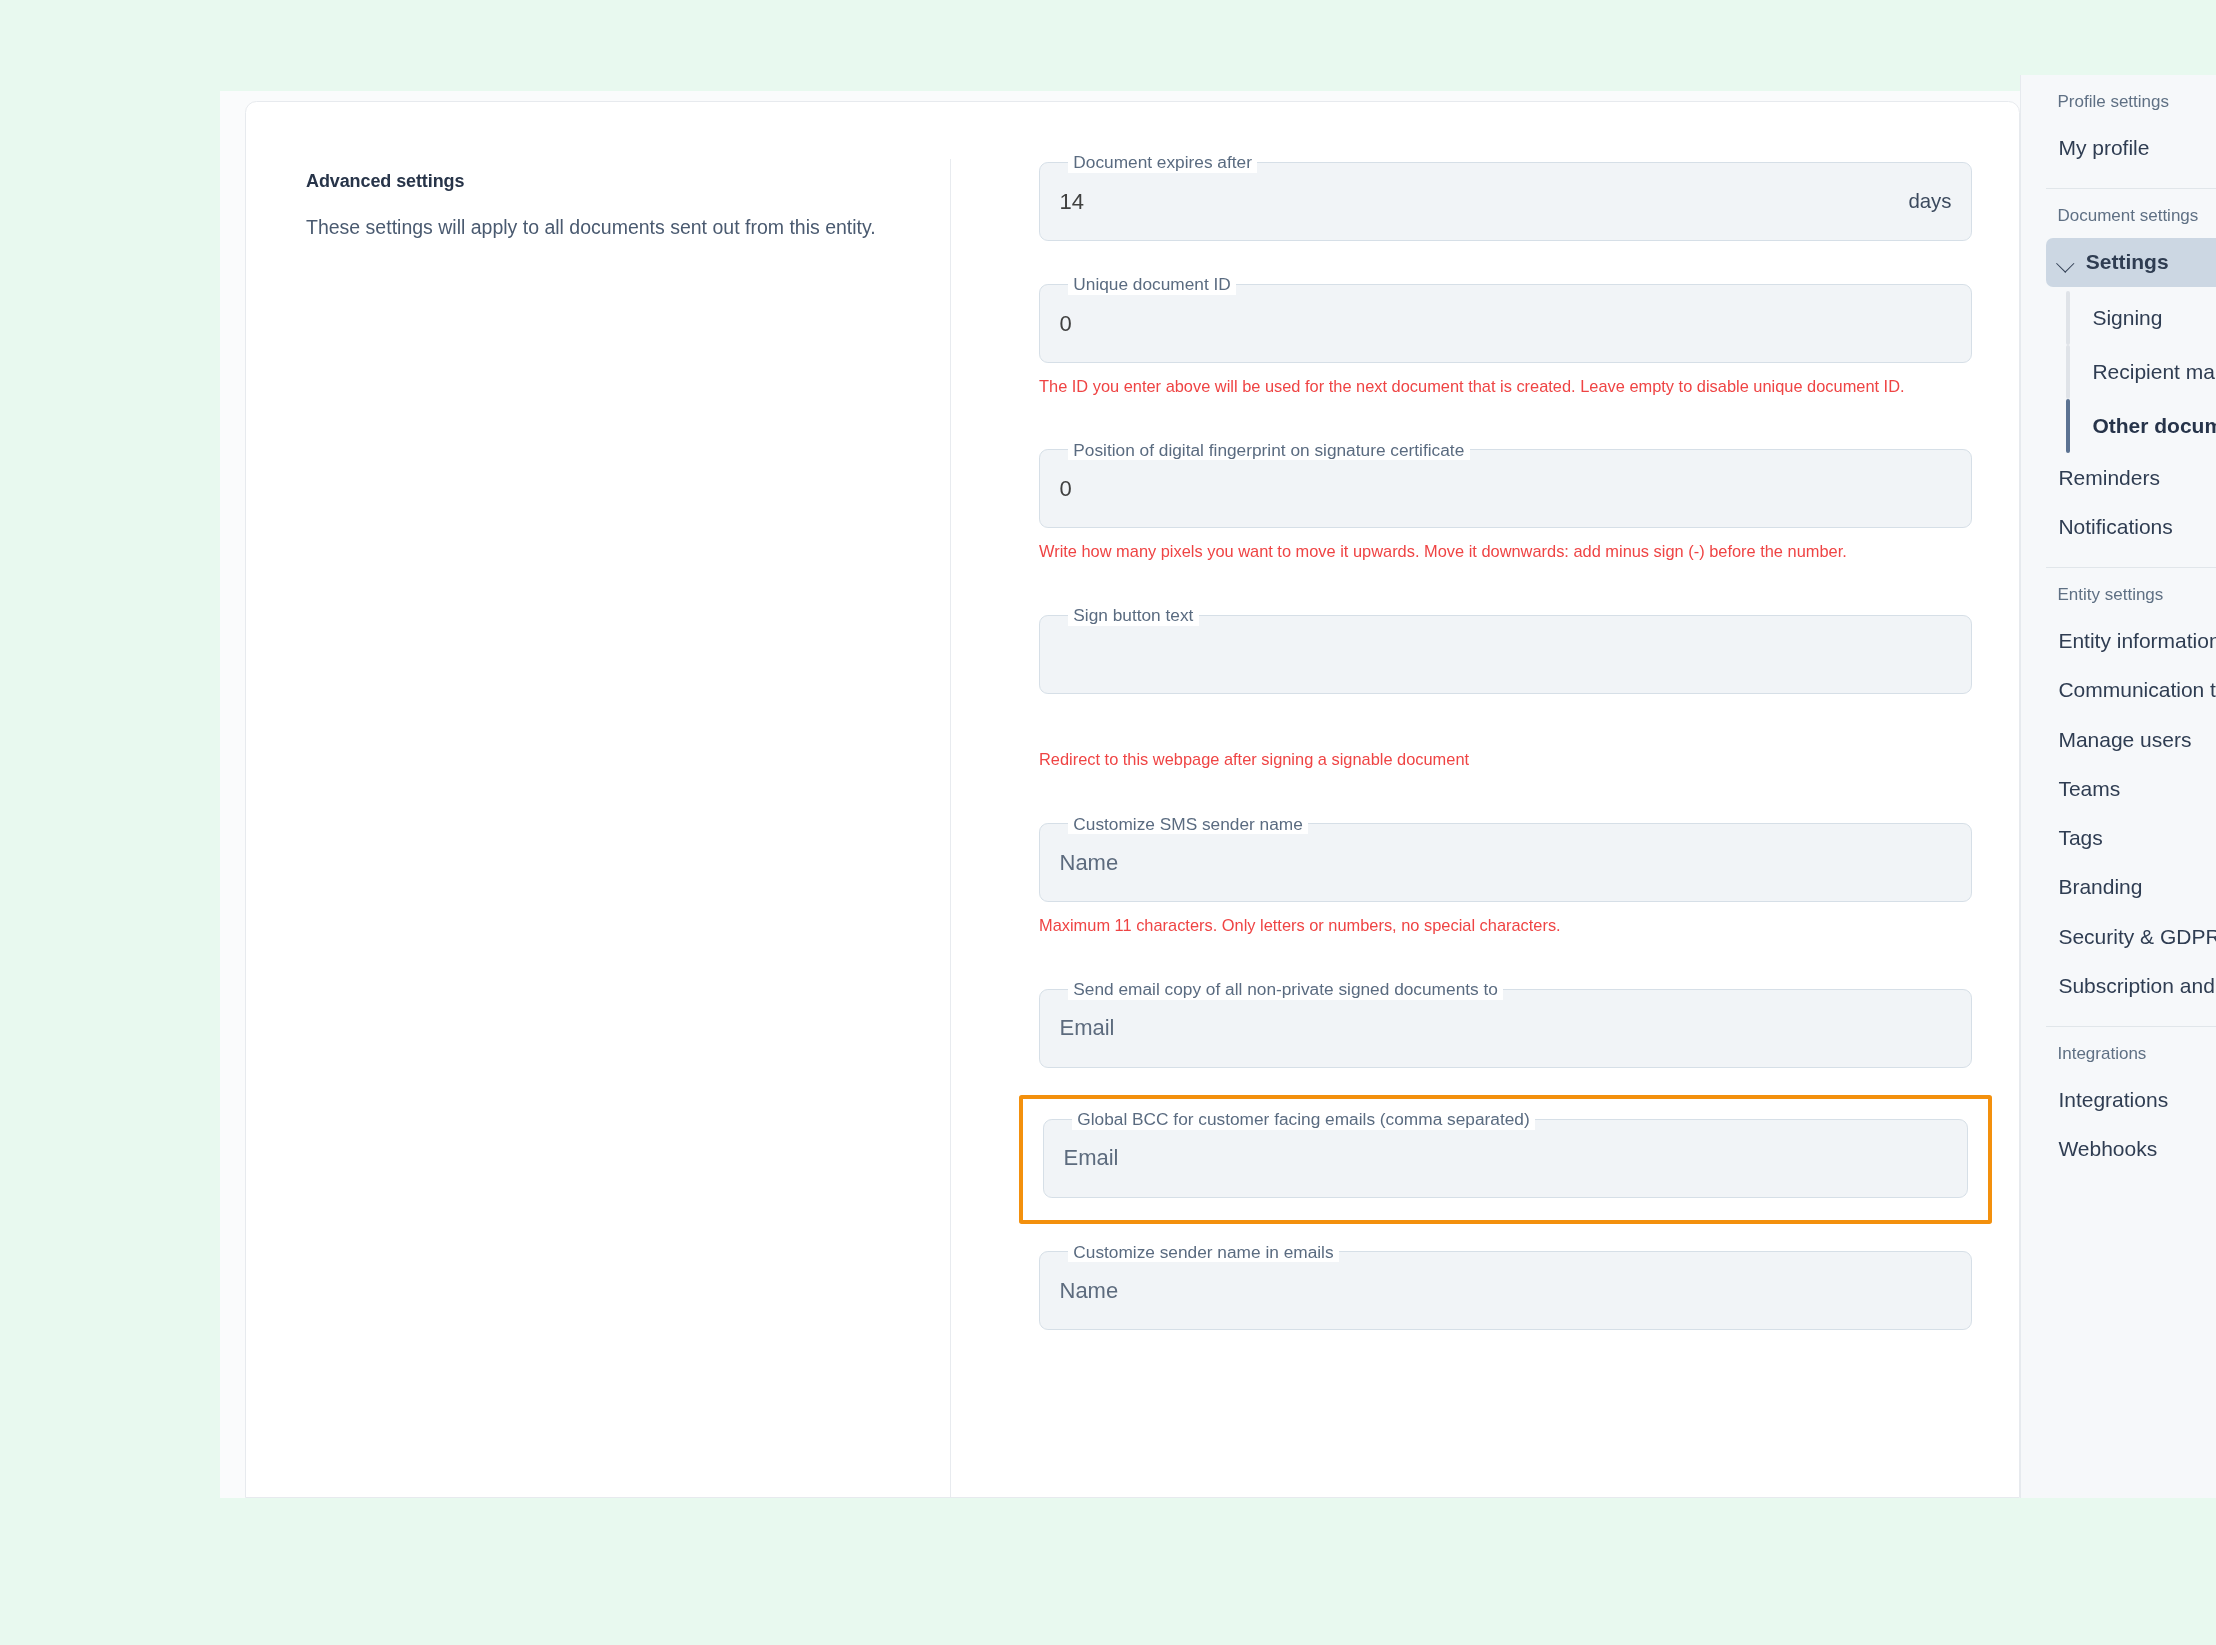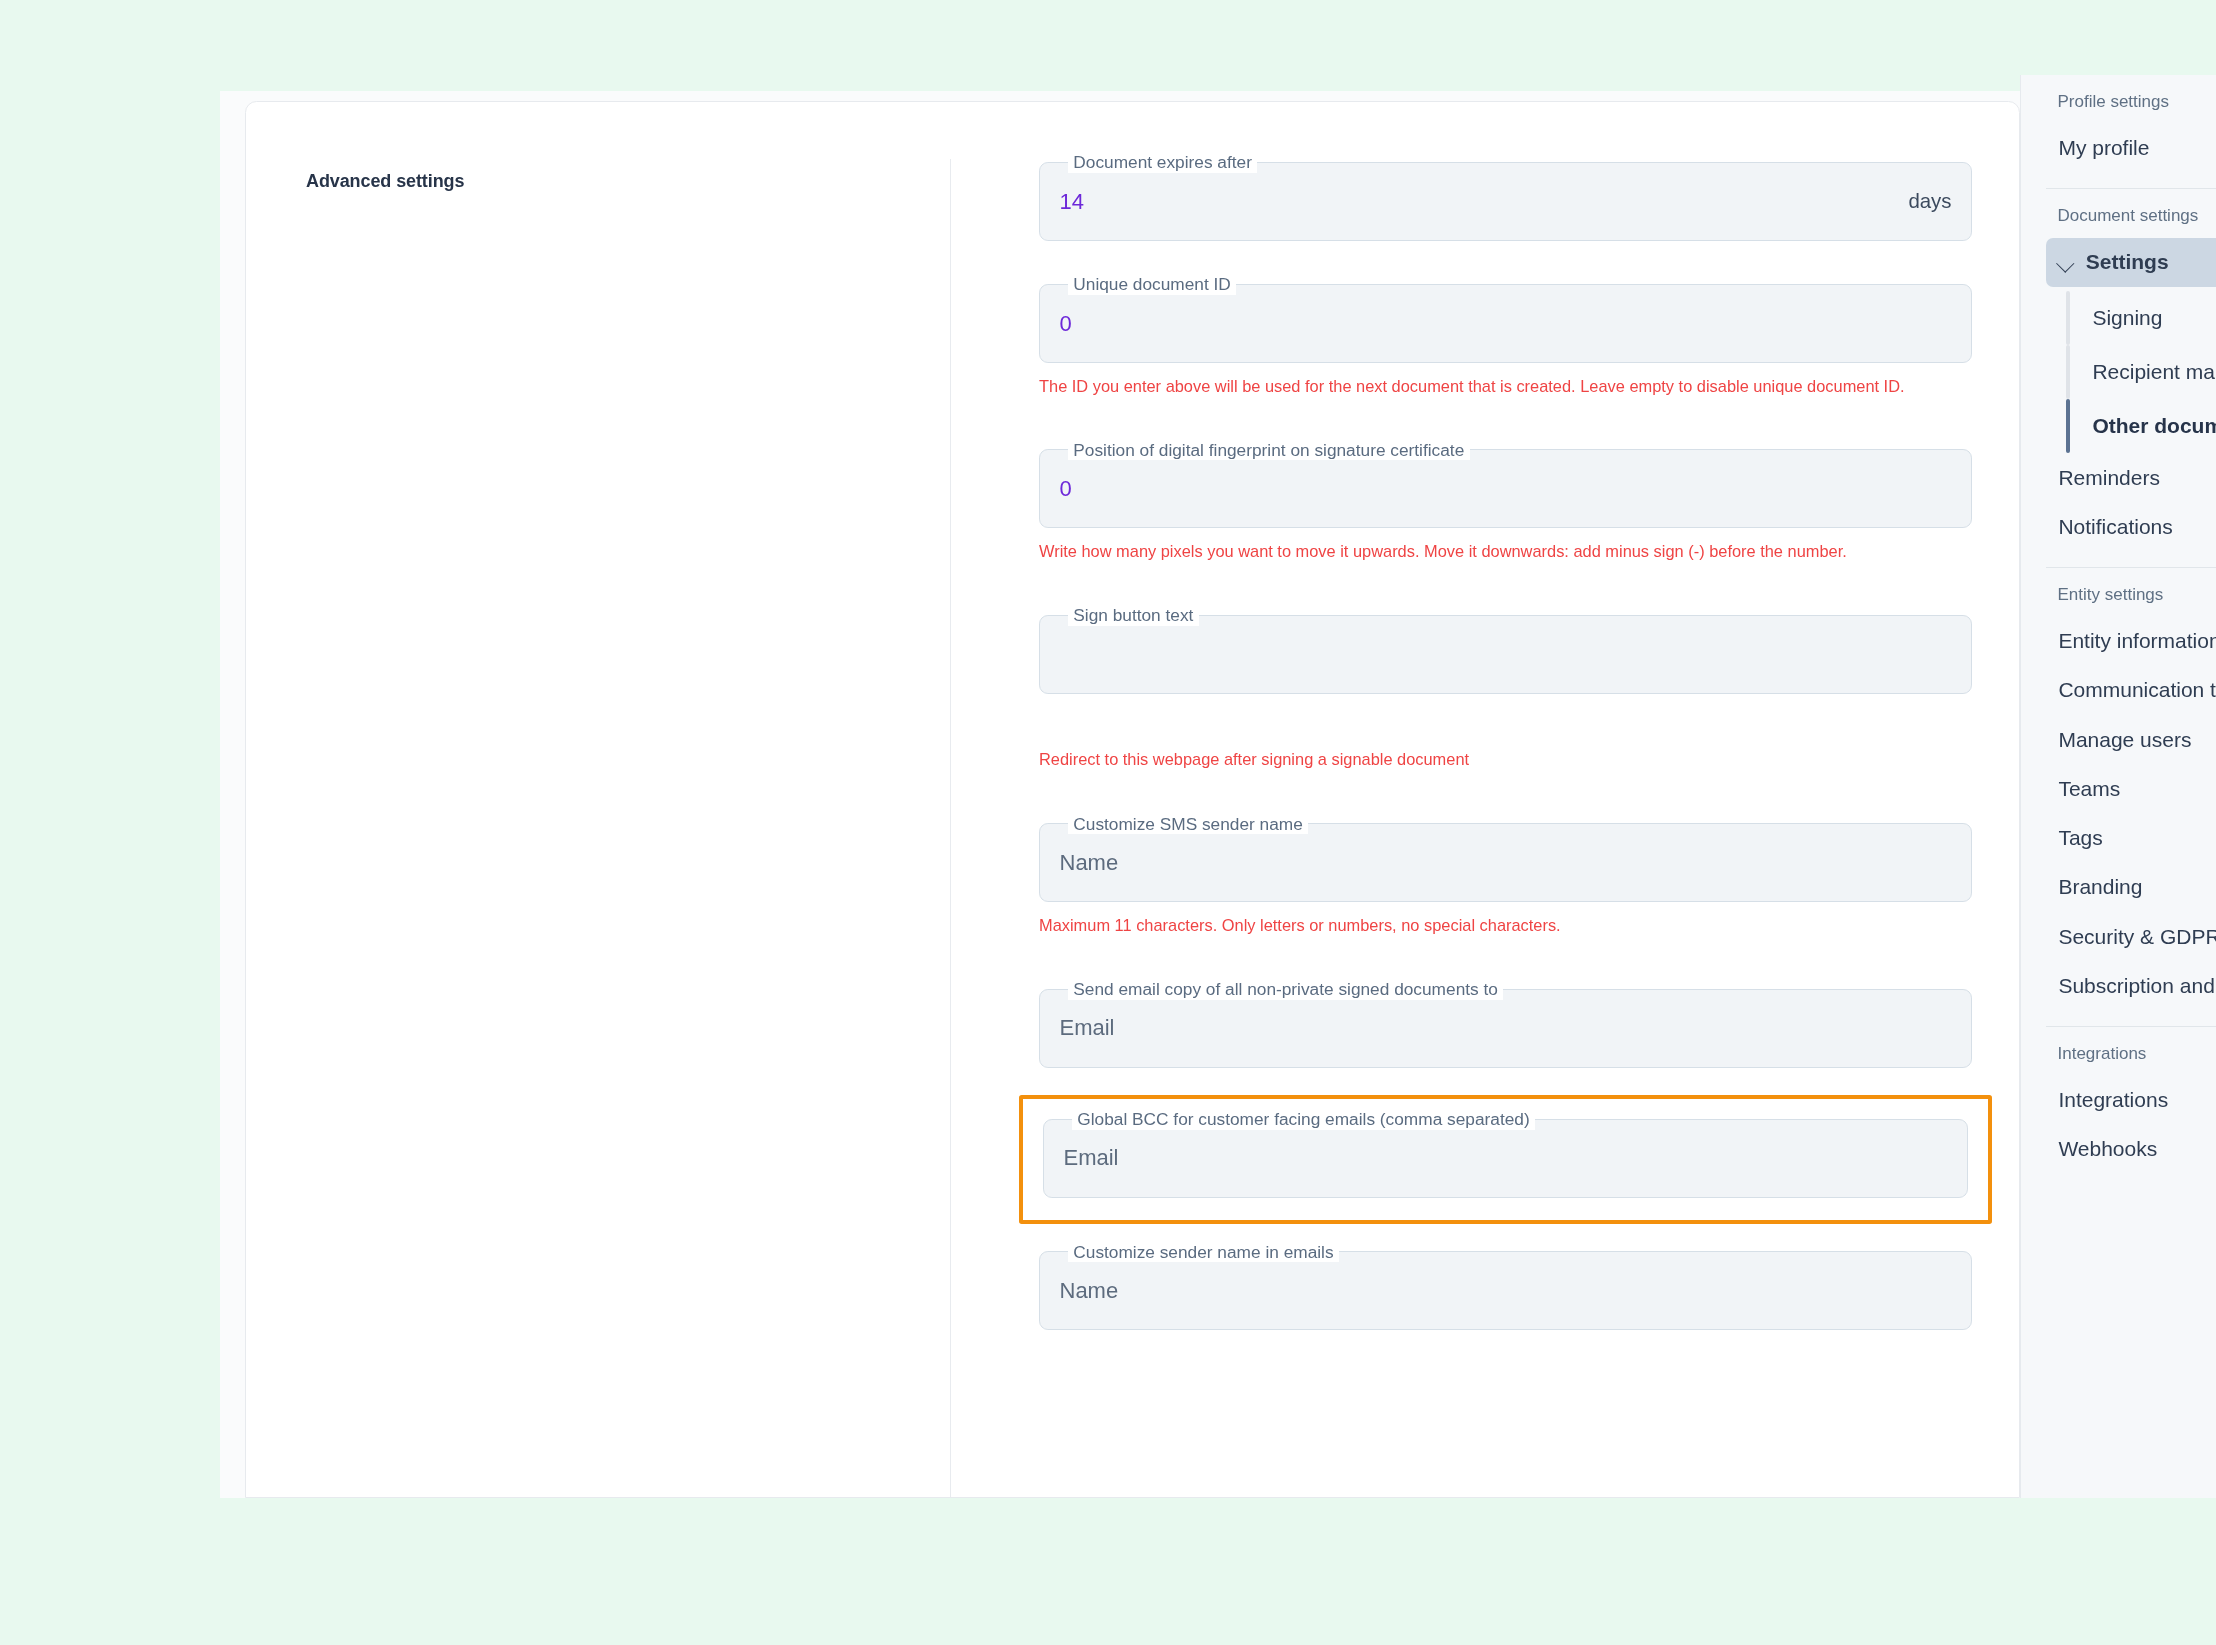--- a/index.html
+++ b/index.html
@@ -114,21 +114,21 @@
     background: #ffffff;
     font-size: 17.3px;
     color: #5a6b80;
     line-height: 19.5px;
     white-space: nowrap;
   }
 
   
   .field-value {
     font-size: 22px;
-    color: #6d28d9;
+    color: #404040;
     line-height: 1;
   }
   .field-value.placeholder { color: #5d6b7e; }
 
   .field-suffix {
     margin-left: auto;
     font-size: 20.4px;
     color: #3c4a5e;
     text-align: center;
   }
@@ -240,20 +240,21 @@
 
 <div id="page">
 
   <div class="content-panel"></div>
 
   <div class="card">
     <div class="card-inner">
 
       <div class="card-left">
         <div class="section-title">Advanced settings</div>
+        <div class="section-desc">These settings will apply to all documents sent out from this entity.</div>
       </div>
 
       <div class="card-divider"></div>
 
       <div class="card-right">
 
         <div class="field-block">
           <div class="field">
             <span class="field-label">Document expires after</span>
             <span class="field-value">14</span>

